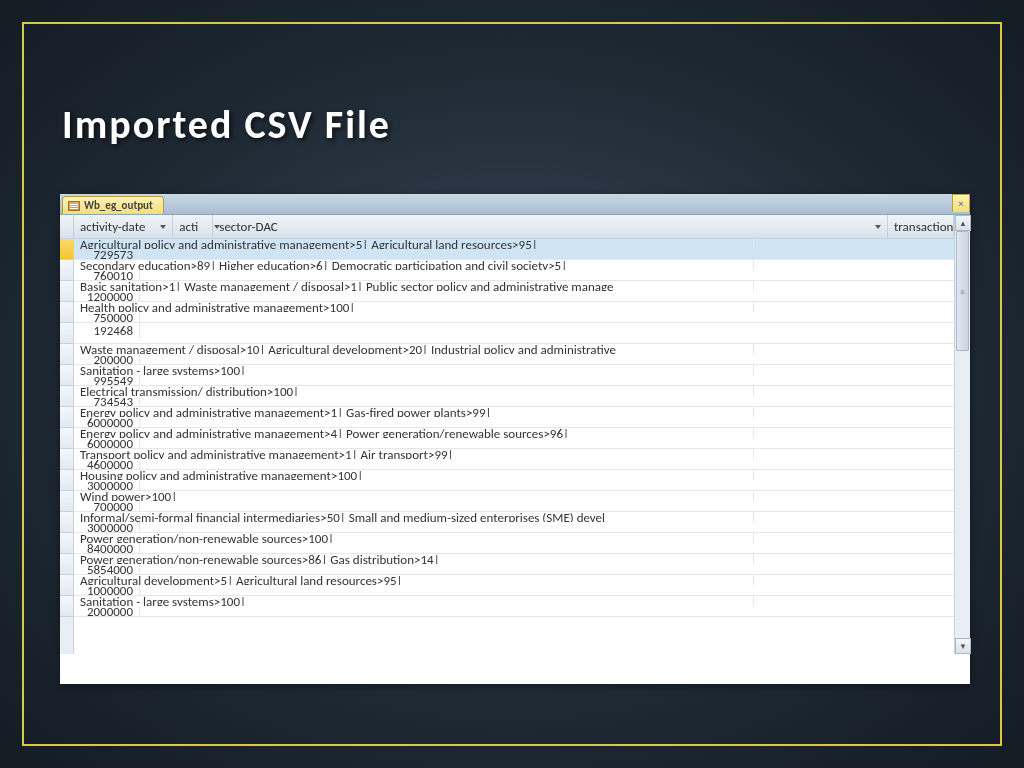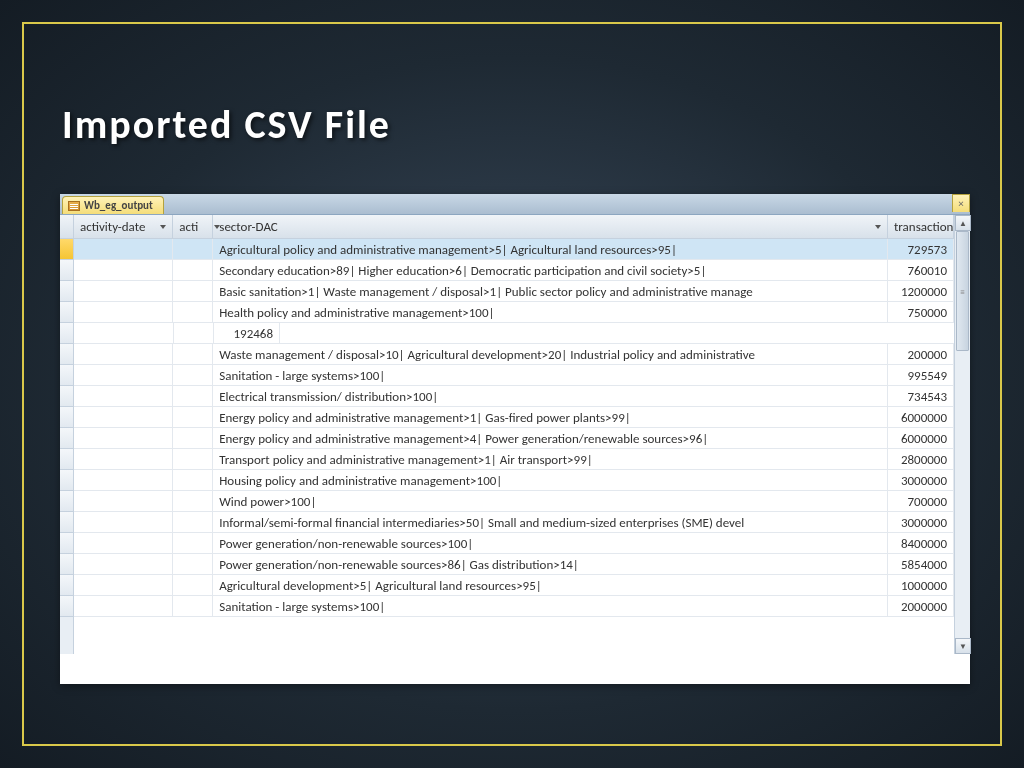--- a/index.html
+++ b/index.html
@@ -133,20 +133,21 @@
     border-left: 3px solid transparent;
     border-right: 3px solid transparent;
     border-top: 4px solid #555;
   }
   .grid-body { }
   .grid-row {
     display: flex;
     height: 21px;
     border-bottom: 1px solid #e3e8ee;
     background: #fff;
+    flex-direction: column;
   }
   .grid-row.selected { background: #cfe5f5; }
   .cell {
     border-right: 1px solid #e3e8ee;
     padding: 0 6px;
     font-size: 13px;
     color: #333;
     white-space: nowrap;
     overflow: hidden;
     display: flex;
@@ -311,21 +312,21 @@
           <div class="grid-row">
             <div class="cell c-date"></div>
             <div class="cell c-acti"></div>
             <div class="cell c-sector">Energy policy and administrative management&gt;4| Power generation/renewable sources&gt;96|</div>
             <div class="cell c-trans">6000000</div>
           </div>
           <div class="grid-row">
             <div class="cell c-date"></div>
             <div class="cell c-acti"></div>
             <div class="cell c-sector">Transport policy and administrative management&gt;1| Air transport&gt;99|</div>
-            <div class="cell c-trans">2800000</div>
+            <div class="cell c-trans">4600000</div>
           </div>
           <div class="grid-row">
             <div class="cell c-date"></div>
             <div class="cell c-acti"></div>
             <div class="cell c-sector">Housing policy and administrative management&gt;100|</div>
             <div class="cell c-trans">3000000</div>
           </div>
           <div class="grid-row">
             <div class="cell c-date"></div>
             <div class="cell c-acti"></div>

